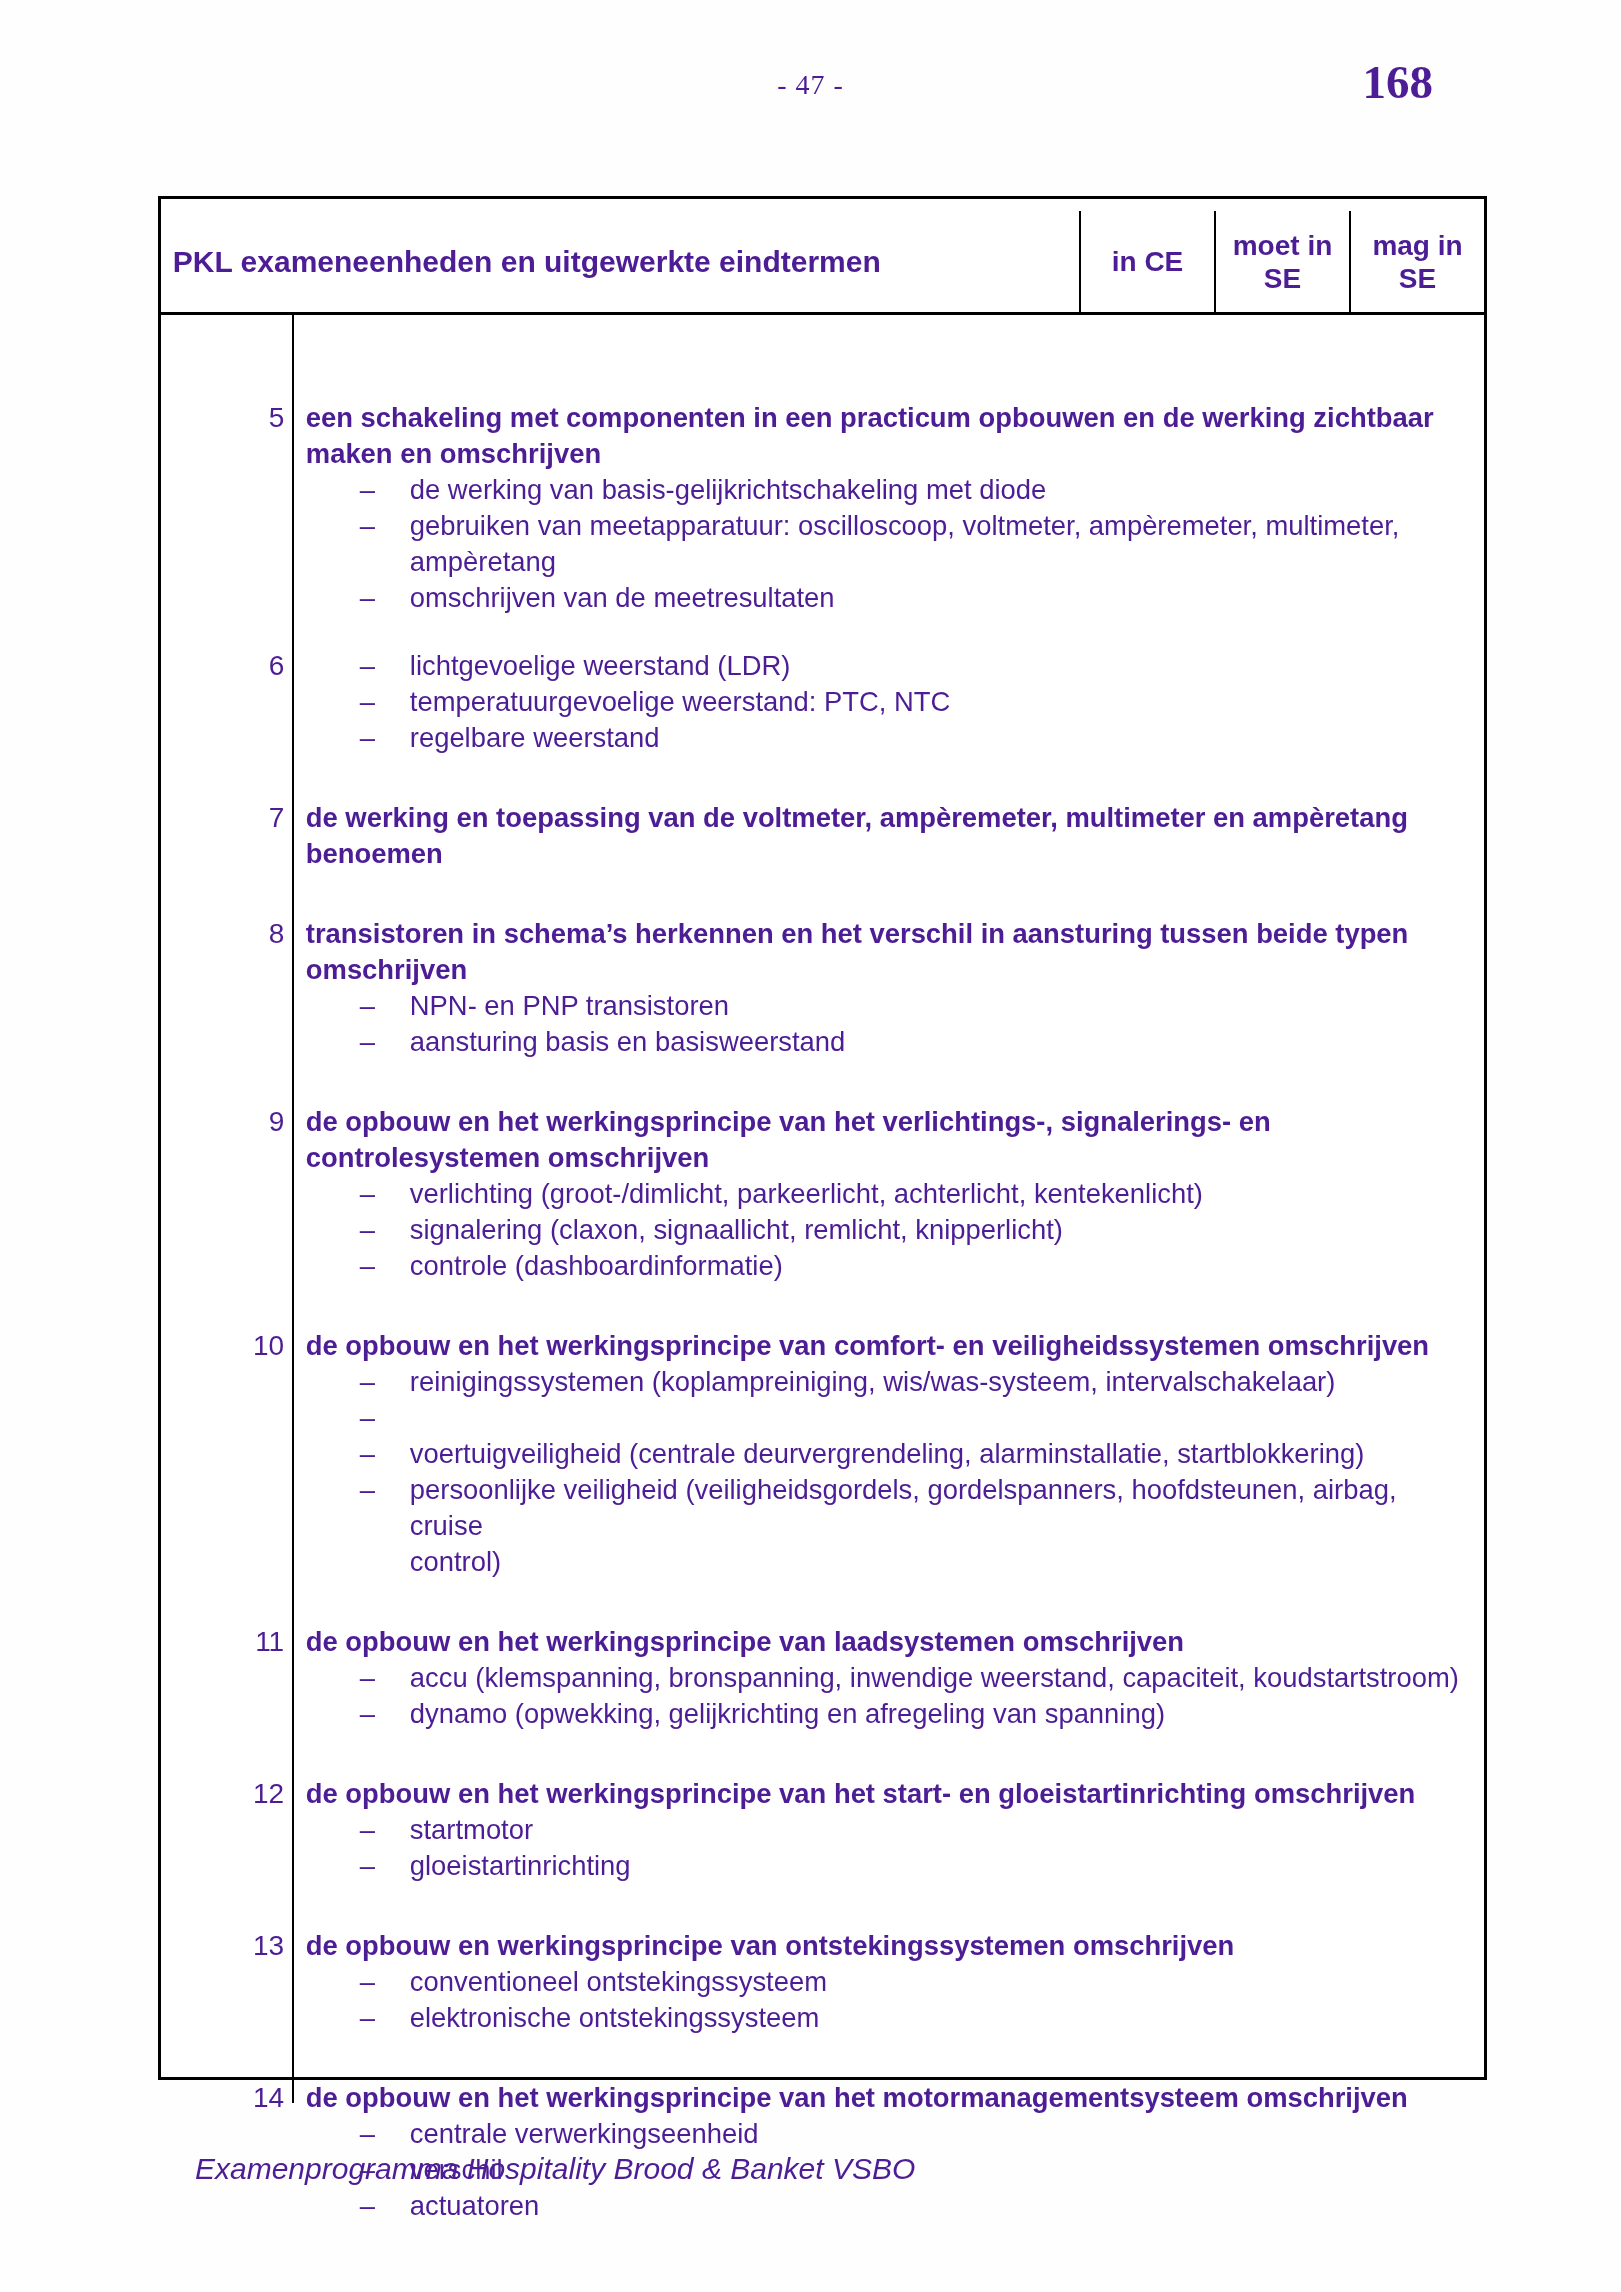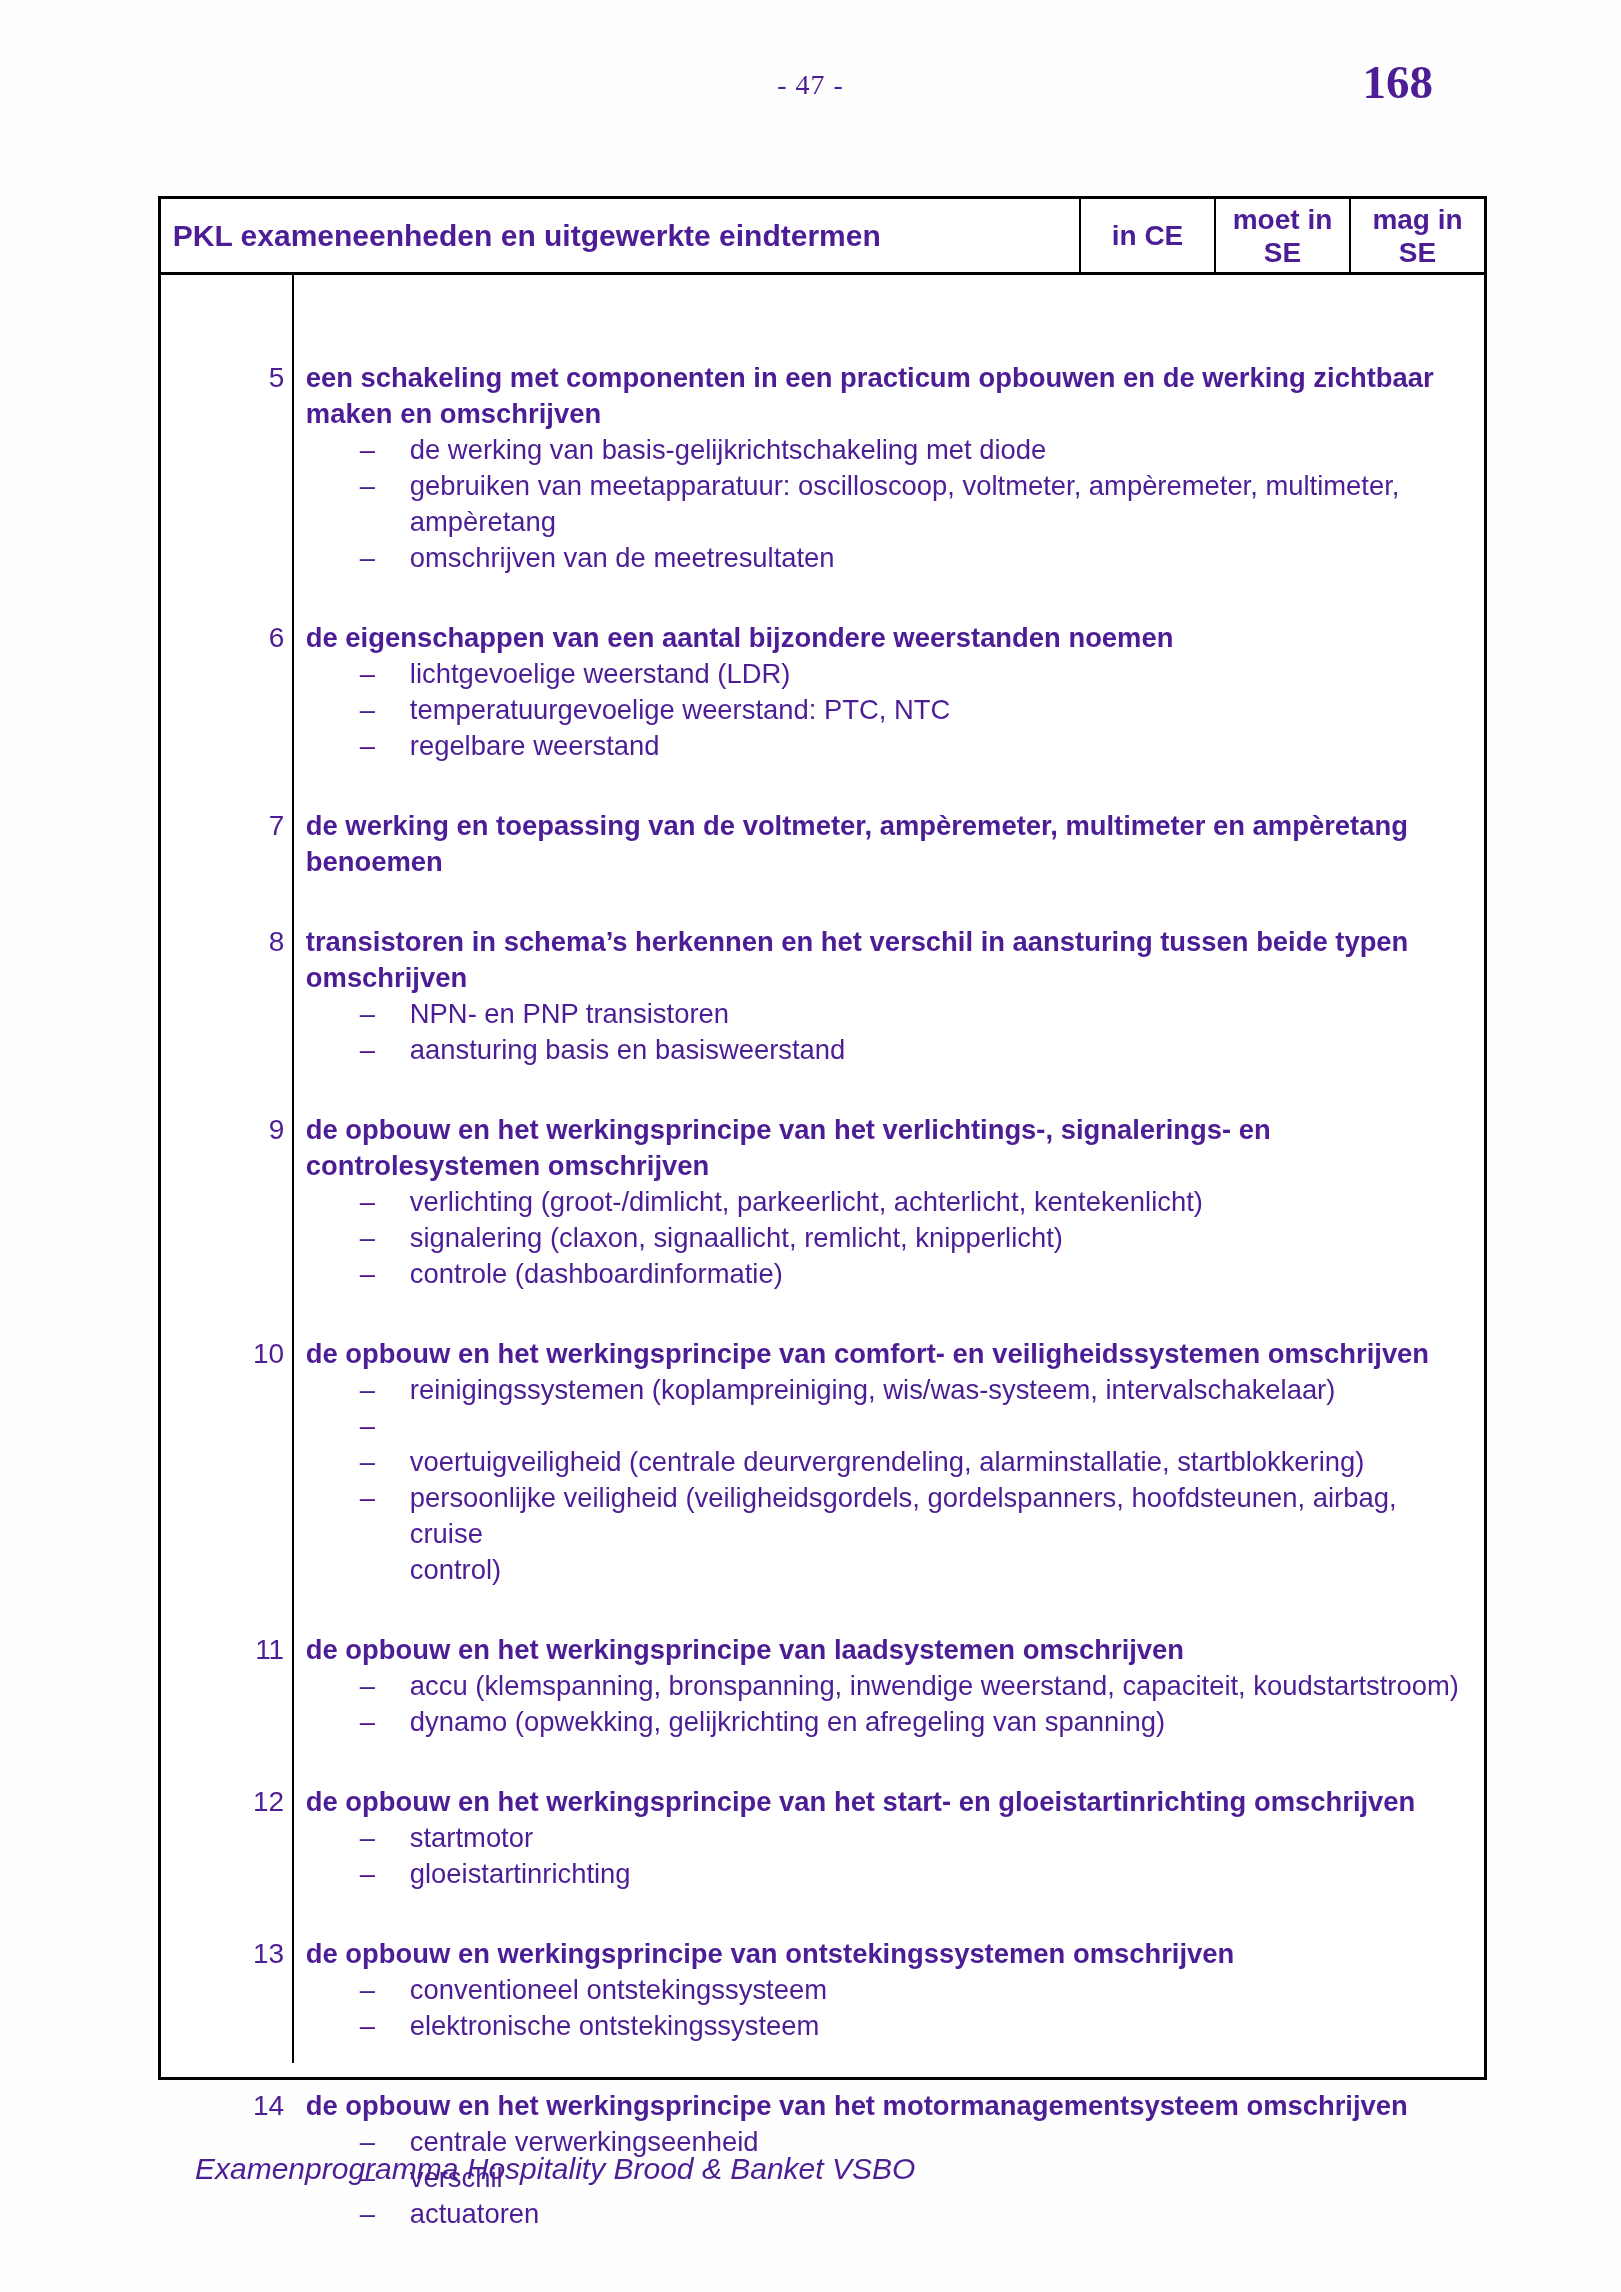--- a/index.html
+++ b/index.html
@@ -18,21 +18,21 @@
     position:absolute; top:55px; right:188px;
     font-family:"Liberation Serif", serif;
     font-size:47px; font-weight:bold;
   }
   .exam-table {
     position:absolute; left:158px; top:196px;
     width:1329px; height:1884px;
     border:3.9px solid #000; box-sizing:border-box;
     background:#fff;
   }
-  .thead { display:flex; height:76px; border-bottom:3.9px solid #000; box-sizing:border-box; }
+  .thead { display:flex; height:104px; border-bottom:3.9px solid #000; box-sizing:border-box;margin-top:12px; }
   .th-title {
     flex:1; display:flex; align-items:center;
     padding-left:11.8px; font-weight:bold; font-size:30px;
   }
   .th-col {
     width:133px; flex:none; border-left:2.9px solid #000;
     display:flex; align-items:center; justify-content:center;
     text-align:center; font-weight:bold; font-size:28px;
     line-height:33px; white-space:pre-line;
   }
@@ -93,21 +93,20 @@
 ampèretang</span>
             </div>
           <div class="bullet">
               <span class="bullet-dash">–</span>
               <span class="bullet-text">omschrijven van de meetresultaten</span>
             </div>
         </div>
 
         <div class="item">
           <span class="item-num">6</span>
-          <div class="item-head">de eigenschappen van een aantal bijzondere weerstanden noemen</div>
           <div class="bullet">
               <span class="bullet-dash">–</span>
               <span class="bullet-text">lichtgevoelige weerstand (LDR)</span>
             </div>
           <div class="bullet">
               <span class="bullet-dash">–</span>
               <span class="bullet-text">temperatuurgevoelige weerstand: PTC, NTC</span>
             </div>
           <div class="bullet">
               <span class="bullet-dash">–</span>

